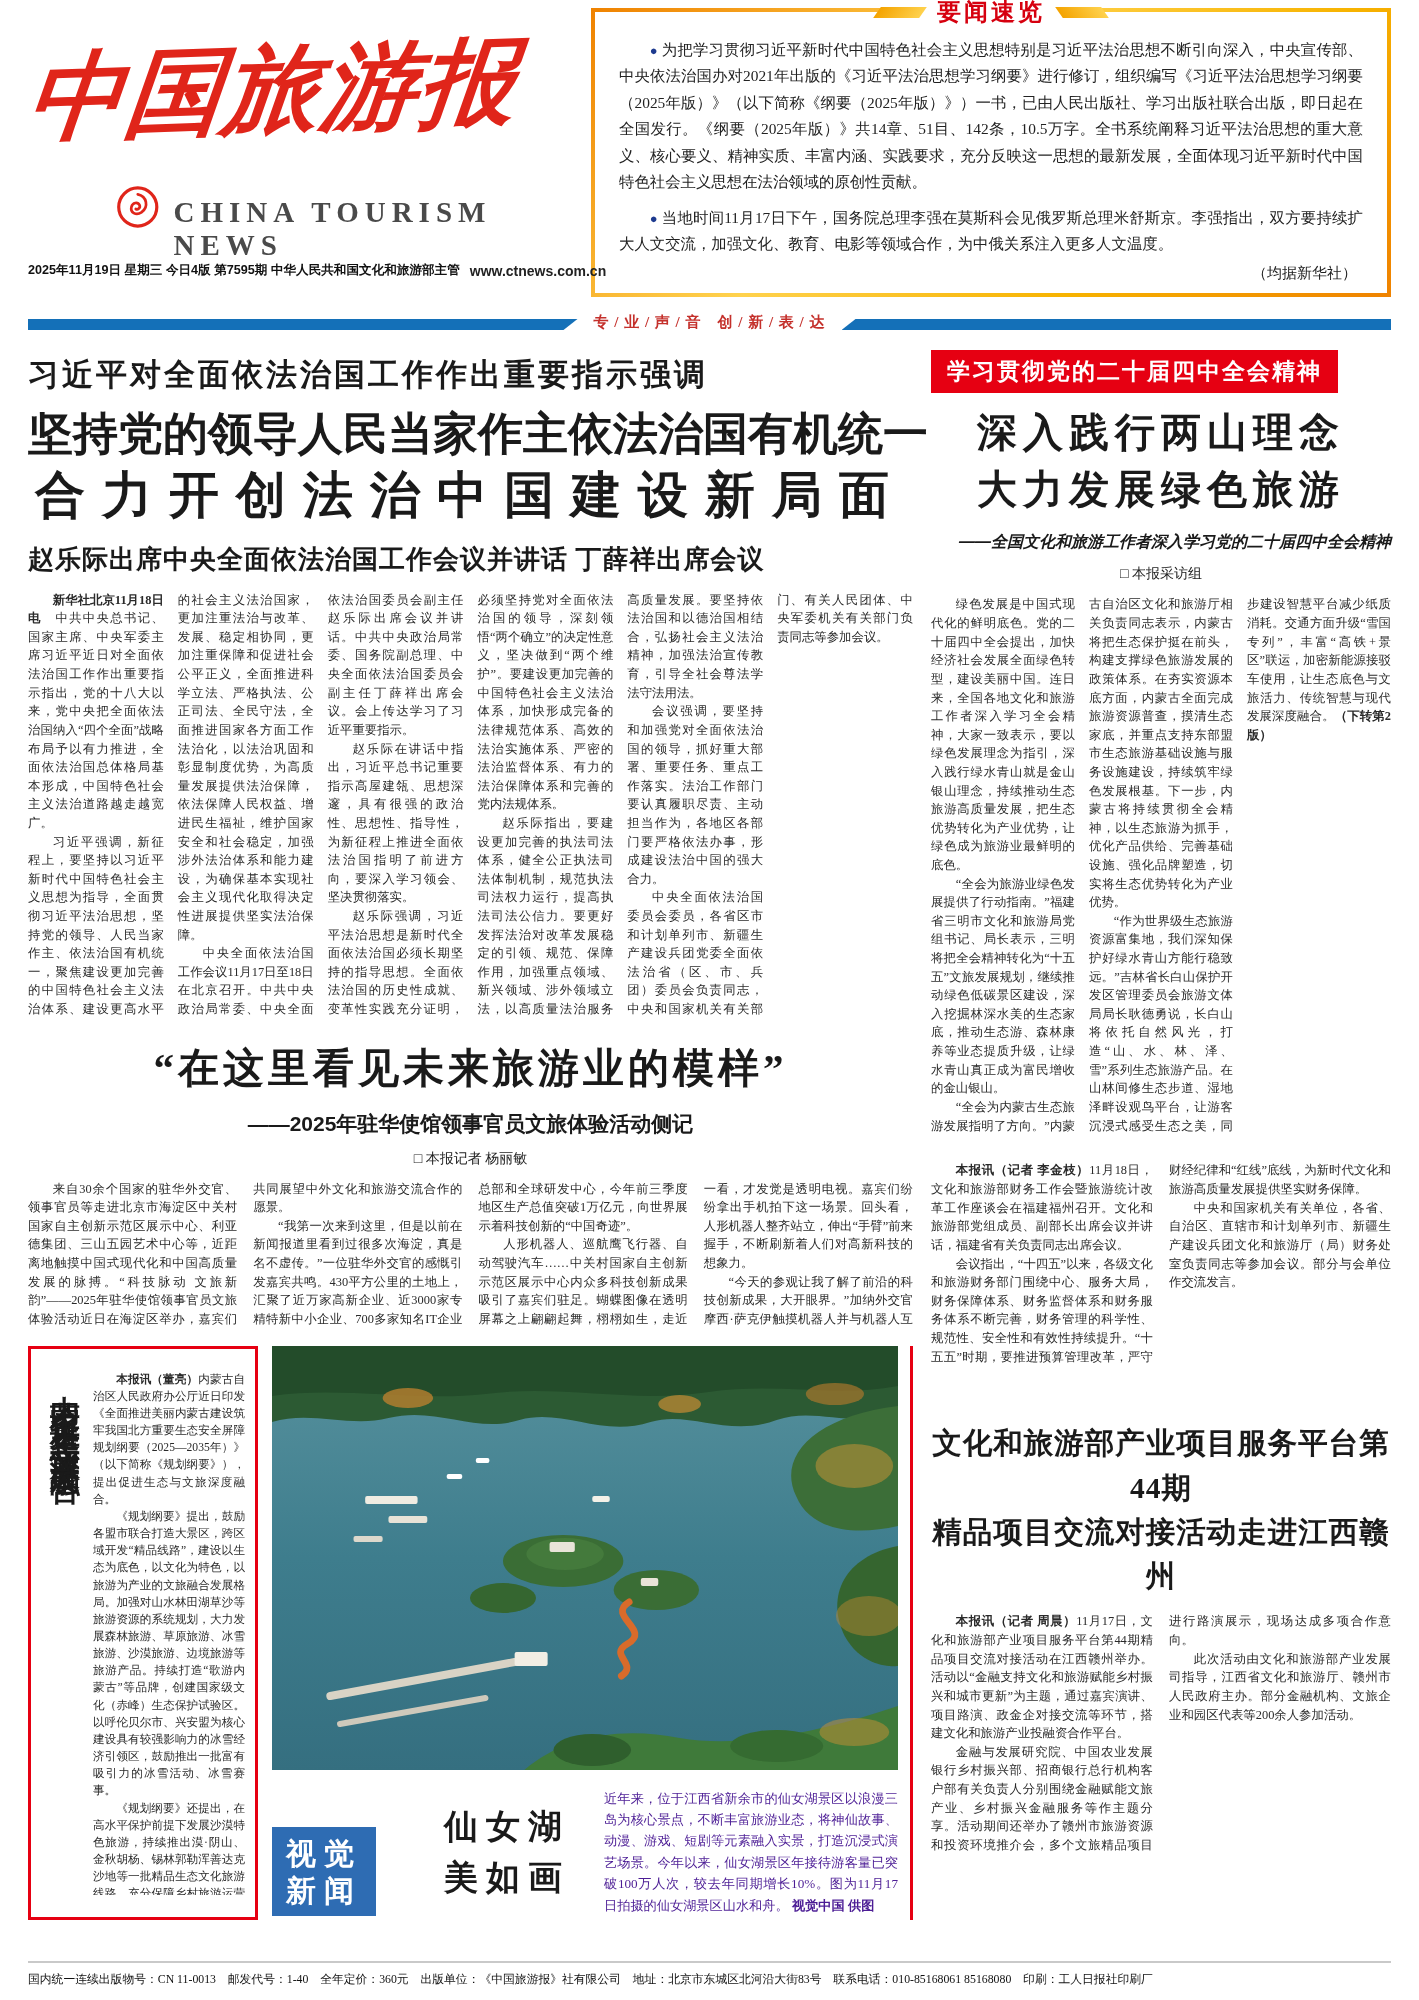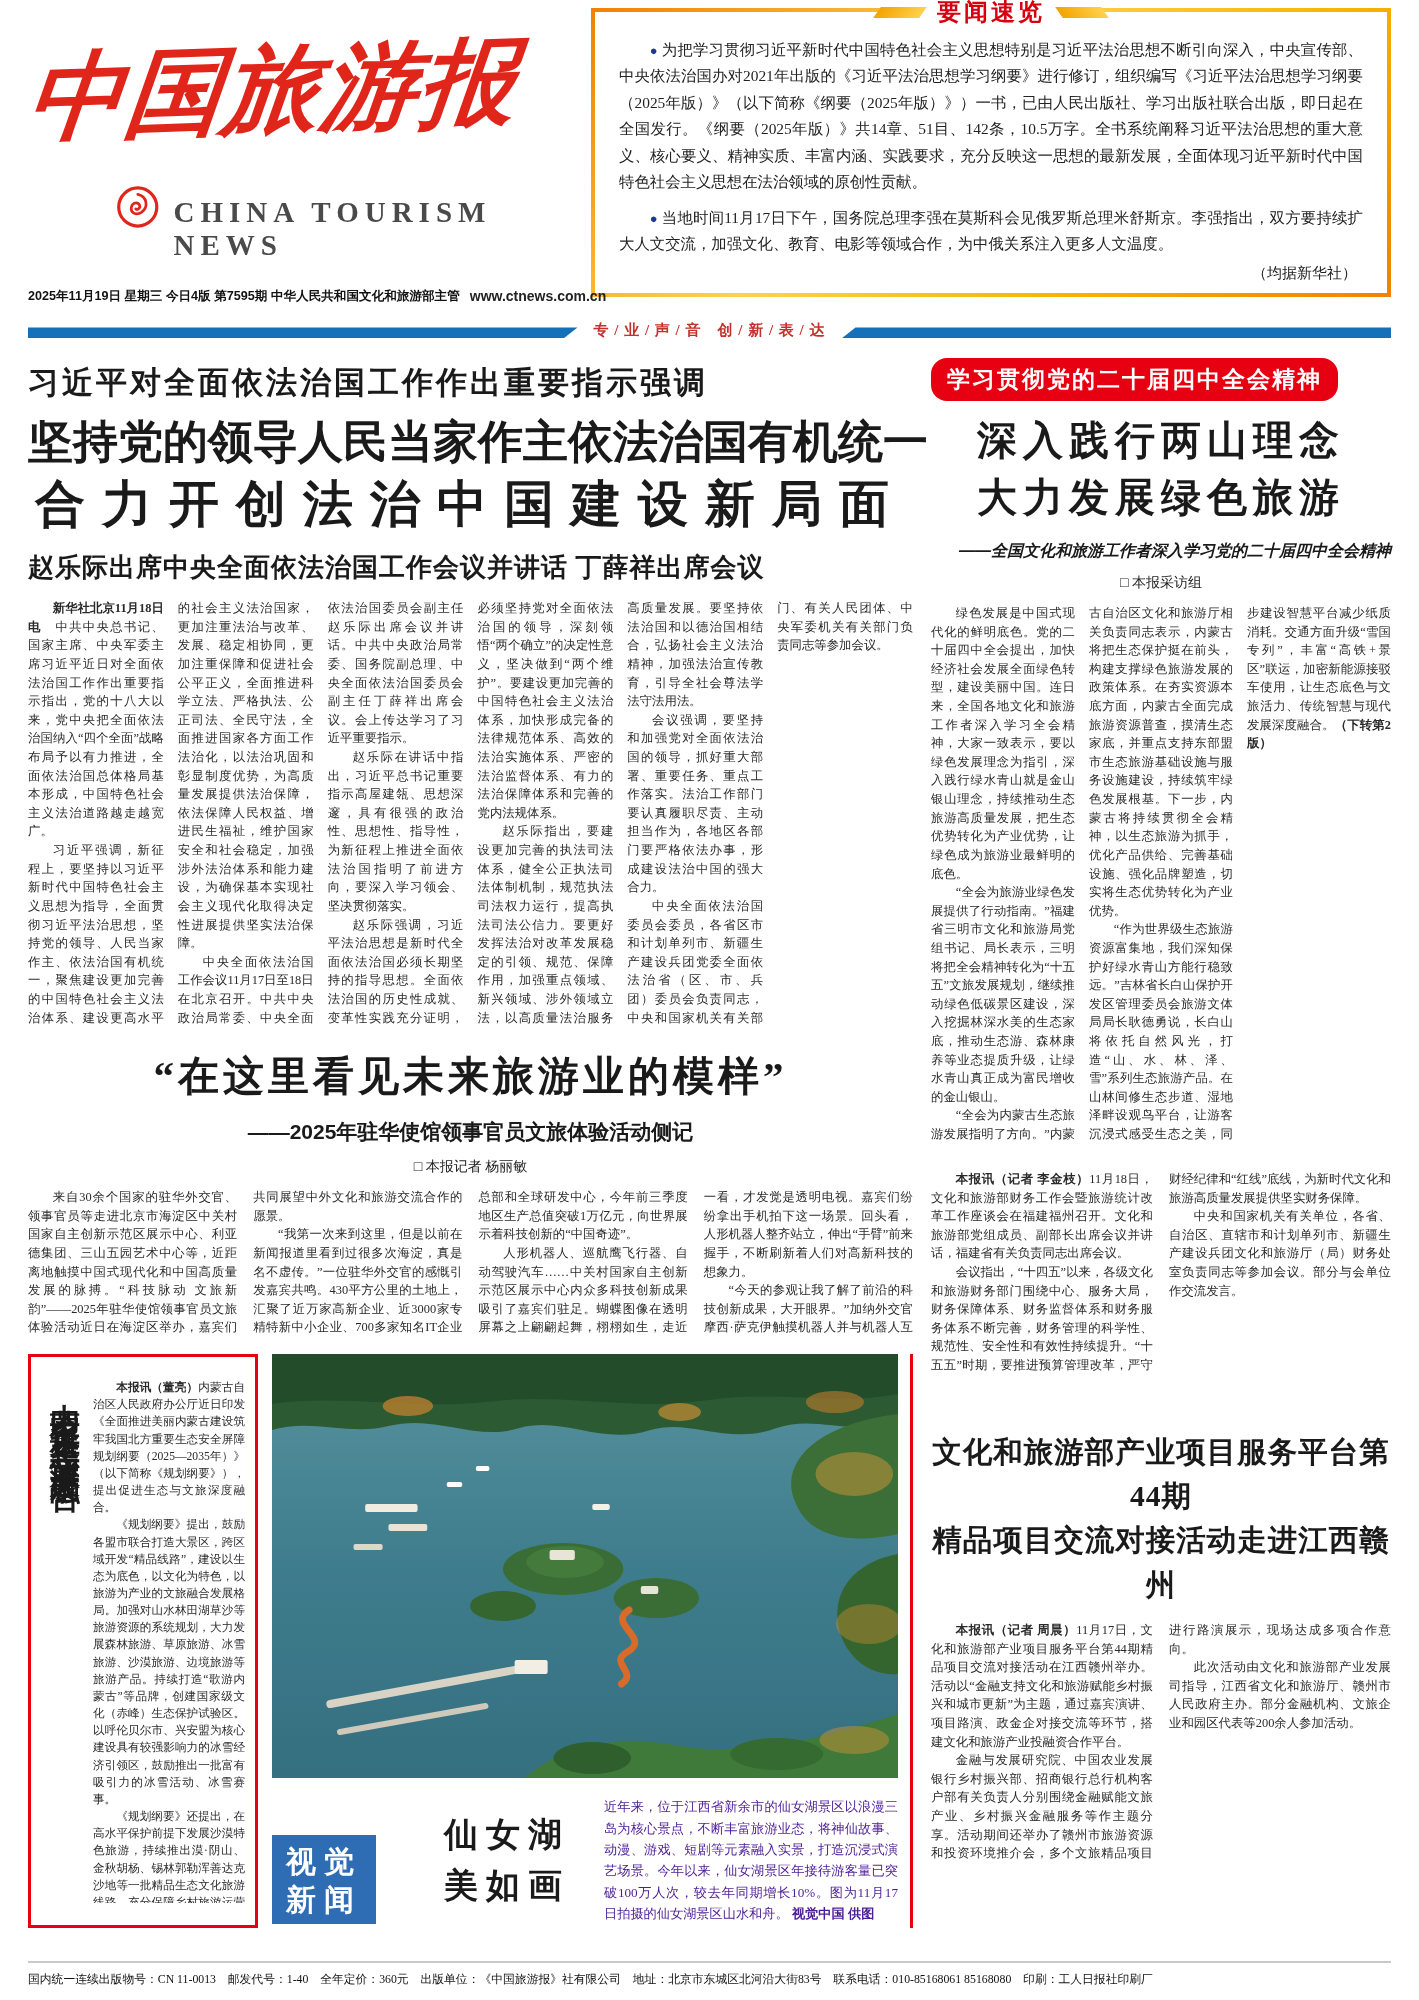--- a/index.html
+++ b/index.html
@@ -10,21 +10,21 @@
   
   .header { display:flex; align-items:flex-start; }
   .masthead { width:545px; flex:0 0 545px; position:relative; }
   .masthead-title { font-size:96px; font-weight:900; color:#e0251a; letter-spacing:2px;
       transform:rotate(-2deg) skewX(-8deg); transform-origin:left center; line-height:1.9;
       white-space:nowrap; font-style:italic; }
   .masthead-sub { display:flex; align-items:center; margin:-38px 0 0 88px; }
   .masthead-sub svg { width:48px; height:48px; }
   .masthead-en { font-size:29px; font-weight:bold; color:#4a4a4a; letter-spacing:6px; margin-left:14px;
       font-family:"Liberation Serif","DejaVu Serif",serif;margin-top:44px; }
-  .dateline { display:flex; align-items:flex-start; margin-top:26px; white-space:nowrap; }
+  .dateline { display:flex; align-items:center; white-space:nowrap; }
   .dateline-text { font-size:12.6px; color:#111; font-weight:bold; font-family:"Liberation Sans","DejaVu Sans",sans-serif; }
   .website { font-size:14px; font-weight:bold; color:#222; margin-left:10px; font-family:"Liberation Sans","DejaVu Sans",sans-serif; text-decoration:none; }
 
   
   .brief-wrap { flex:1; margin-left:18px; background:linear-gradient(135deg,#ef8200,#ffd24d 40%,#f7b300 70%,#ef8200); padding:4px; }
   .brief-inner { background:#fff; padding:4px 24px 10px; min-height:244px; }
   .brief-title-row { display:flex; align-items:center; justify-content:center; margin-top:-20px; }
   .brief-title { background:#fff; color:#d6000f; font-weight:900; font-size:24px; letter-spacing:3px; padding:0 14px; }
   .brief-deco { width:46px; height:11px; background:linear-gradient(90deg,#f4a300,#ffd24d); transform:skewX(-35deg); }
   .brief-deco.r { transform:skewX(35deg); }
@@ -69,21 +69,21 @@
   .photo-zone { flex:1; margin-left:14px; border-right:3px solid #e60012; padding-right:12px; }
   .photo-zone svg.photo { width:100%; height:424px; display:block; }
   .caption-band { display:flex; align-items:center; margin-top:18px; }
   .vn-badge { align-self:flex-end; width:104px; background:#2e6cb3; color:#fff; text-align:center; padding:8px 0 6px; font-family:"Liberation Sans","DejaVu Sans",sans-serif; }
   .vn-badge div { font-size:30px; font-weight:900; letter-spacing:8px; line-height:1.25; }
   .photo-title { margin-left:68px; font-size:34px; font-weight:900; letter-spacing:8px; line-height:1.5; white-space:nowrap; }
   .photo-caption { flex:1; margin-left:34px; font-size:13.2px; line-height:1.62; text-align:justify; color:#4c1d95; }
   .photo-caption b { font-weight:bold; }
 
   
-  .green-badge { display:inline-block; background:#e60012; color:#fff; font-family:"Liberation Sans","DejaVu Sans",sans-serif; font-size:23px; font-weight:900; letter-spacing:2px; padding:6px 16px;border-radius:16px; }
+  .green-badge { display:inline-block; background:#e60012; color:#fff; font-family:"Liberation Sans","DejaVu Sans",sans-serif; font-size:23px; font-weight:900; letter-spacing:2px; padding:6px 16px; }
   .green-h { text-align:center; font-size:40px; font-weight:900; letter-spacing:6px; line-height:1.42; margin-top:12px; }
   .green-sub { text-align:right; font-size:16px; font-weight:bold; font-family:"Liberation Sans","DejaVu Sans",sans-serif; margin-top:14px;font-style:italic; }
   .green-body { margin-top:12px; height:540px; column-count:3; column-gap:14px; column-fill:auto; overflow:hidden; }
   .sec-h { text-align:center; font-size:29.5px; font-weight:900; letter-spacing:1px; line-height:1.5; }
   .finance { margin-top:26px; }
   .finance-body { margin-top:14px; height:232px; column-count:2; column-gap:16px; column-fill:auto; overflow:hidden; }
   .ganzhou { margin-top:28px; }
   .ganzhou-body { margin-top:14px; height:258px; column-count:2; column-gap:16px; column-fill:auto; overflow:hidden; }
 
   

